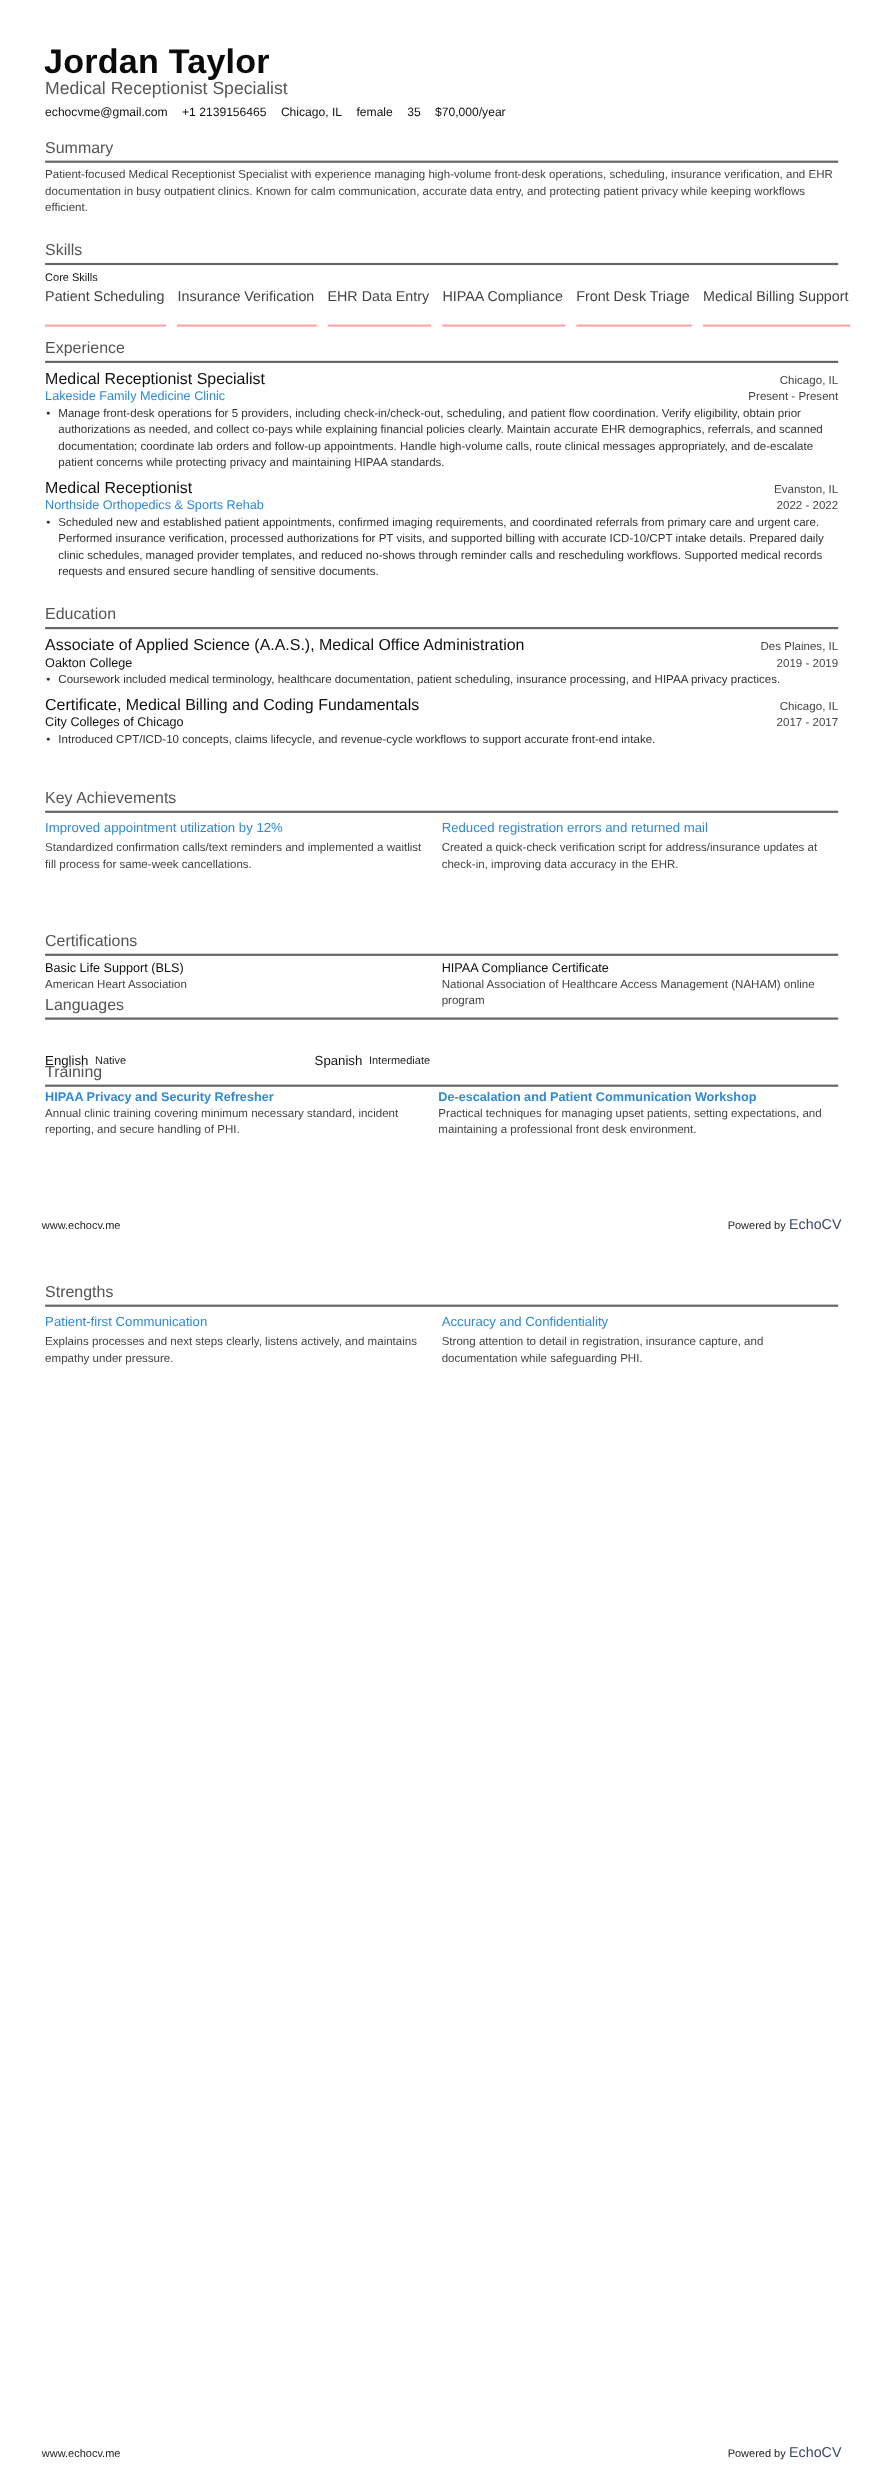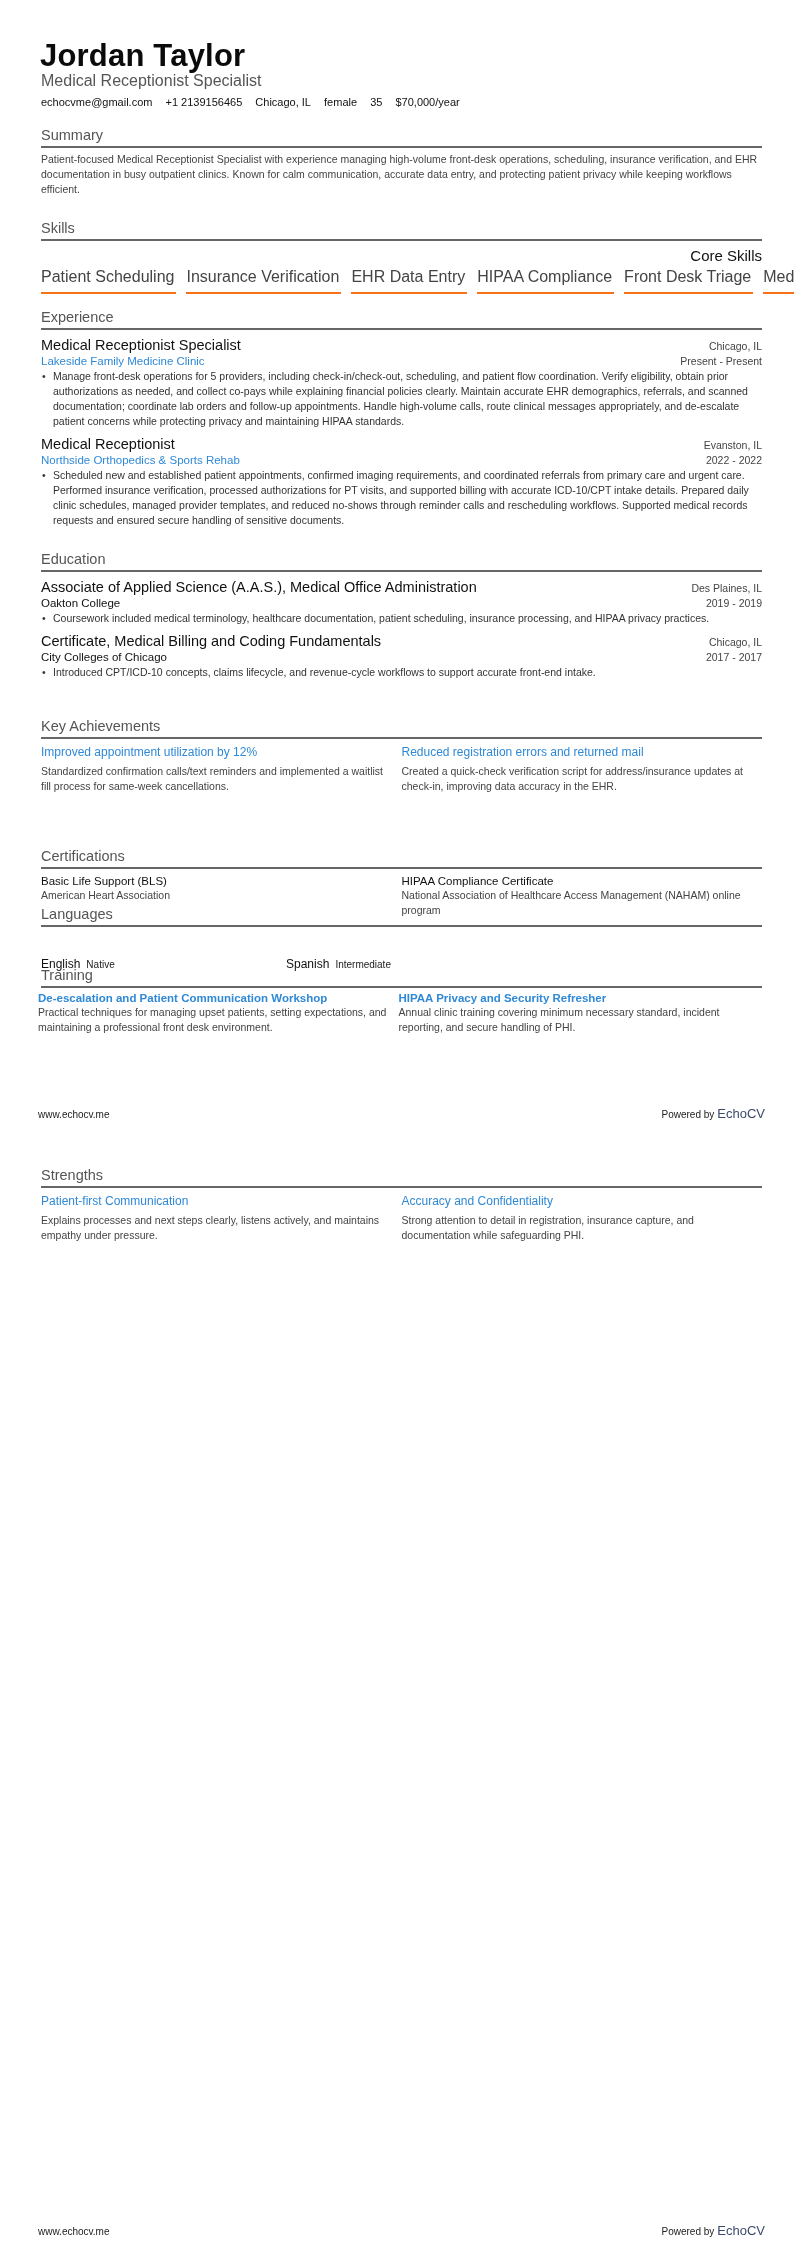--- a/index.html
+++ b/index.html
@@ -11,23 +11,23 @@
 
     .name { position: absolute; left: 40px; top: 38px; font-size: 31px; font-weight: bold; color: #0b0b0b; letter-spacing: 0.2px; }
     .headline { position: absolute; left: 41px; top: 72px; font-size: 16px; color: #555; }
     .contact { position: absolute; left: 41px; top: 96px; font-size: 11px; color: #111; white-space: nowrap; }
     .contact span { margin-right: 10px; }
 
     .section { position: absolute; left: 41px; width: 721px; }
     .sec-title { font-size: 14.5px; color: #555; padding-bottom: 3px; border-bottom: 2px solid #666; }
     .para { font-size: 10.5px; color: #444; line-height: 15px; margin-top: 4px; }
 
-    .subhead { font-size: 15px; color: #111; margin-top: 6px; text-align: right; }
+    .subhead { font-size: 10px; color: #111; margin-top: 6px; }
     .skills { display: flex; gap: 10px; margin-top: 4px; }
-    .skill { font-size: 16px; color: #444; padding-bottom: 6px; border-bottom: 2px solid #f97316; white-space: nowrap; padding-right: 2px; }
+    .skill { font-size: 13px; color: #444; padding-bottom: 18px; border-bottom: 2px solid #fca5a5; white-space: nowrap; padding-right: 2px; }
 
     .row { display: flex; justify-content: space-between; align-items: baseline; }
     .job-title { font-size: 14.5px; color: #111; }
     .meta { font-size: 10.5px; color: #444; }
     .company { font-size: 11.5px; color: #2f89d6; }
     .bullet { display: flex; font-size: 10.5px; color: #333; line-height: 15px; margin-top: 2px; }
     .bullet .dot { width: 12px; flex-shrink: 0; padding-left: 1px; }
     .entry { margin-top: 7px; }
     .school { font-size: 11.5px; color: #111; }
 
@@ -187,27 +187,27 @@
       <div class="lang">
         <span class="lang-name">Spanish</span>
         <span class="lang-level">Intermediate</span>
       </div>
     </div>
   </div>
 
   <div class="section" style="top:967px;">
     <div class="sec-title">Training</div>
     <div class="two-col" style="margin-top:4px;">
+      <div class="col">
+        <div class="train-title">HIPAA Privacy and Security Refresher</div>
+        <div class="train-desc">Annual clinic training covering minimum necessary standard, incident reporting, and secure handling of PHI.</div>
+      </div>
       <div class="col" style="margin-left:-3px;">
         <div class="train-title">De-escalation and Patient Communication Workshop</div>
         <div class="train-desc">Practical techniques for managing upset patients, setting expectations, and maintaining a professional front desk environment.</div>
-      </div>
-      <div class="col">
-        <div class="train-title">HIPAA Privacy and Security Refresher</div>
-        <div class="train-desc">Annual clinic training covering minimum necessary standard, incident reporting, and secure handling of PHI.</div>
       </div>
     </div>
   </div>
 
   <div class="footer" style="top:1104px;">
     <span class="footer-url">www.echocv.me</span>
     <span>
       <span class="powered">Powered by</span><span class="brand">EchoCV</span>
     </span>
   </div>

